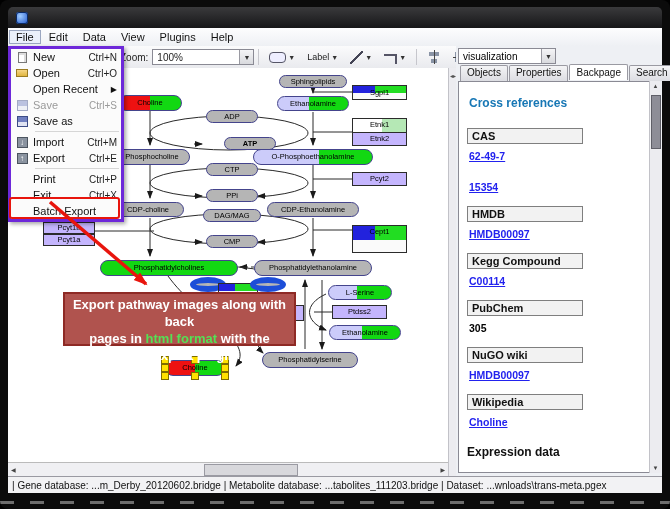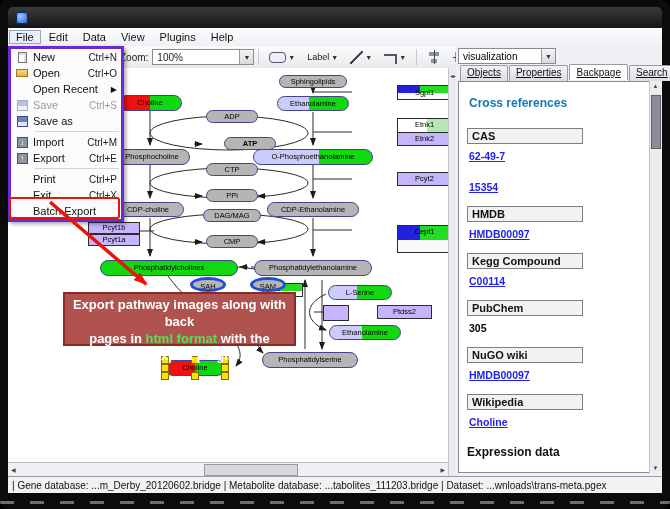--- a/index.html
+++ b/index.html
@@ -28,22 +28,22 @@
   .icon-align-cy{background:linear-gradient(#444,#444) 0 50%/100% 1px no-repeat,linear-gradient(#8a94a6,#8a94a6) 2px 50%/4px 10px no-repeat,linear-gradient(#8a94a6,#8a94a6) 9px 50%/4px 6px no-repeat;}
   .icon-dist-v{background:linear-gradient(#667,#667) 50% 1px/12px 3px no-repeat,linear-gradient(#667,#667) 50% 6px/12px 3px no-repeat,linear-gradient(#667,#667) 50% 11px/12px 3px no-repeat;}
   .icon-dist-h{background:linear-gradient(#667,#667) 1px 50%/3px 12px no-repeat,linear-gradient(#667,#667) 6px 50%/3px 12px no-repeat,linear-gradient(#667,#667) 11px 50%/3px 12px no-repeat;}
   .icon-size-h{background:linear-gradient(#8a94a6,#8a94a6) 50% 3px/12px 5px no-repeat,linear-gradient(#333,#333) 50% 11px/12px 1px no-repeat;}
   .icon-size-w{background:linear-gradient(#8a94a6,#8a94a6) 3px 50%/5px 12px no-repeat,linear-gradient(#333,#333) 11px 50%/1px 12px no-repeat;}
   
   .canvas{position:absolute;left:8px;top:68px;width:440px;height:394px;background:#fff;overflow:hidden;}
   .canvas svg.edges{position:absolute;left:0;top:0;z-index:1;}
   .node{position:absolute;z-index:5;font-size:7.5px;color:#000;text-align:center;white-space:nowrap;overflow:hidden;box-sizing:border-box;}
   .node.pill{border:1px solid #44448c;border-radius:8px;}
-  .node.box{border:1px solid #2b2b2b;margin-left:45px;}
-  .node.ellipse{border:3px solid #1d4ed8;border-radius:50%;}
+  .node.box{border:1px solid #2b2b2b;}
+  .node.ellipse{border:6px solid #1d4ed8;border-radius:50%;}
   .f-gray{background:#b5b5b5;}
   .f-green{background:#12d812;}
   .f-redgreen{background:linear-gradient(to right,#ee1111 0 50%,#12d812 50% 100%);}
   .f-lavgreen{background:linear-gradient(to right,#ccccfa 0 45%,#12d812 45% 100%);}
   .f-lavgreen55{background:linear-gradient(to right,#ccccfa 0 55%,#12d812 55% 100%);}
   .f-graybox{background:#c4b5fd;}
   .f-grad{background:linear-gradient(to bottom,rgba(0,0,0,0) 0 55%,#fafafa 55% 100%),linear-gradient(to right,#2222dd 0 42%,#22dd22 42% 100%);}
   .f-whitegreen{background:linear-gradient(to right,#ffffff 0 55%,#b5e8b5 55% 100%);}
   .handle{position:absolute;width:6px;height:6px;background:#ffe100;border:1px solid #7e6c00;z-index:8;}
   
@@ -68,21 +68,21 @@
   .mi.save-icon,.mi.save-as-icon{width:11px;height:11px;background:#6f7fc0;border:1px solid #3c4c86;box-shadow:inset 0 -4px 0 #dfe3f2;}
   .mi.import-icon,.mi.export-icon{width:11px;height:11px;background:#8a93a0;border:1px solid #4c5560;color:#fff;font-size:8px;line-height:10px;text-align:center;}
   .fm-item.disabled .mi{opacity:.45;}
   
   .splitter{position:absolute;left:448px;top:68px;width:8px;height:408px;background:#ececf0;border-left:1px solid #c2c2c8;border-right:1px solid #c2c2c8;z-index:2;}
   .splitter .sarr{position:absolute;top:4px;left:1px;font-size:6px;color:#555;}
   
   .sidepanel{position:absolute;left:456px;top:46px;width:206px;height:430px;background:#eef0f4;z-index:2;}
   .vizcombo{position:absolute;left:2px;top:2px;width:92px;}
   .tabs{position:absolute;left:4px;top:19px;height:16px;display:flex;font-size:10px;color:#111;}
-  .tab{padding:1px 6px;border:1px solid #9a9aa2;border-bottom:none;background:linear-gradient(#f4f4f6,#dcdde2);margin-right:1px;border-radius:2px 2px 0 0;text-decoration:underline;}
+  .tab{padding:1px 6px;border:1px solid #9a9aa2;border-bottom:none;background:linear-gradient(#f4f4f6,#dcdde2);margin-right:1px;border-radius:2px 2px 0 0;}
   .tab.active{background:#fff;position:relative;top:-1px;padding-top:2px;}
   .panelbody{position:absolute;left:2px;top:35px;width:192px;height:392px;background:#fff;border:1px solid #8a8a94;overflow:hidden;padding:2px 0 0 8px;box-sizing:border-box;}
   .bp-heading{color:#1777b5;font-weight:bold;font-size:12px;margin:12px 0 18px 2px;}
   .bp-sec .dbbox{width:116px;height:16px;border:1px solid #7f7f7f;background:#f2f2f2;font-weight:bold;font-size:11px;color:#111;padding:1px 0 0 4px;box-sizing:border-box;}
   .bp-sec .dbval{display:inline-block;font-size:10.5px;font-weight:bold;margin:6px 0 13px 2px;}
   .bp-sec .dbval.link{color:#2222ee;text-decoration:underline;}
   .bp-foot{font-weight:bold;font-size:12px;color:#111;margin-top:4px;}
   .vscroll{position:absolute;right:1px;top:35px;width:11px;height:392px;background:#ececf0;border-left:1px solid #c2c2c8;}
   .vscroll .thumb{position:absolute;left:1px;top:14px;width:8px;height:52px;background:#8d8d97;border:1px solid #5f5f68;}
   .vscroll .va{position:absolute;left:0;width:100%;text-align:center;font-size:6px;color:#444;}

